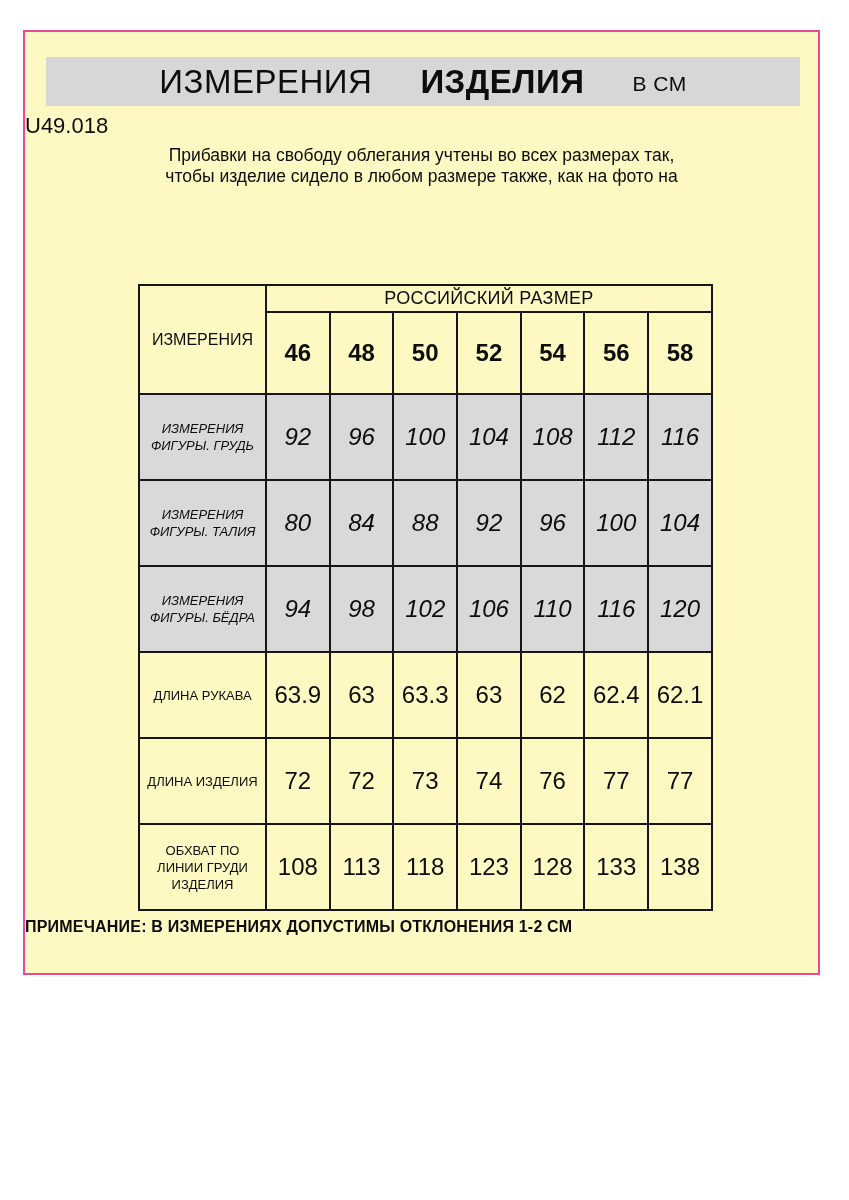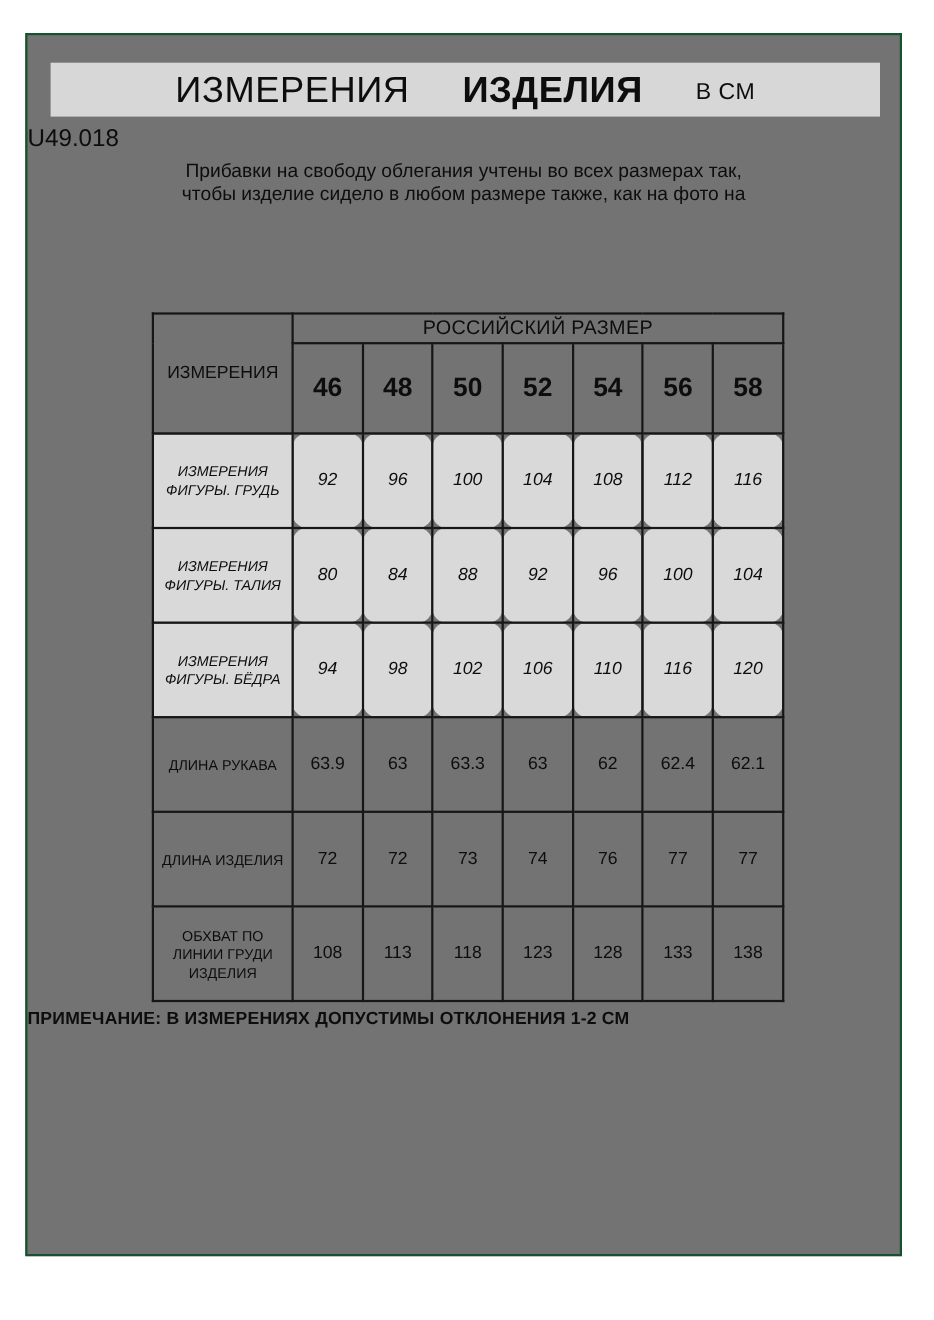--- a/index.html
+++ b/index.html
@@ -7,23 +7,23 @@
   body {
     width: 849px; height: 1200px;
     font-family: "Liberation Sans", sans-serif;
     color: #0d0d0d;
     position: relative;
     overflow: hidden;
   }
   .page-frame {
     position: absolute;
     left: 23px; top: 30px;
-    width: 797px; height: 1112px;
-    border: 2px solid #14532d;
-    background: #737373;
+    width: 797px; height: 945px;
+    border: 2px solid #ec4899;
+    background: #fef9c3;
   }
   .header-bar {
     position: absolute;
     left: 21px; top: 25px;
     width: 754px; height: 49px;
     background: #d7d7d7;
     display: flex;
     align-items: center;
     justify-content: center;
     gap: 48px;
@@ -60,21 +60,21 @@
     padding: 2px;
     overflow: hidden;
   }
   tr.row-group-header { height: 21px; }
   tr.row-sizes { height: 82px; }
   tr.row-data { height: 86px; }
   .corner-header { font-size: 16px; font-weight: 400; }
   .group-header  { font-size: 18px; font-weight: 400; letter-spacing: 0.3px; }
   .size-head { font-size: 24px; font-weight: 700; }
   td.label { font-size: 13px; line-height: 17px; padding: 2px 6px; }
-  td.val   { font-size: 16px; border-radius: 13px; }
+  td.val   { font-size: 24px; }
   .shaded { background: #d9d9d9; }
   .italic { font-style: italic; }
 
   .note {
     position: absolute;
     left: 0; top: 886px; width: 100%;
     font-size: 16px;
     font-weight: 700;
     letter-spacing: 0.2px;
   }

